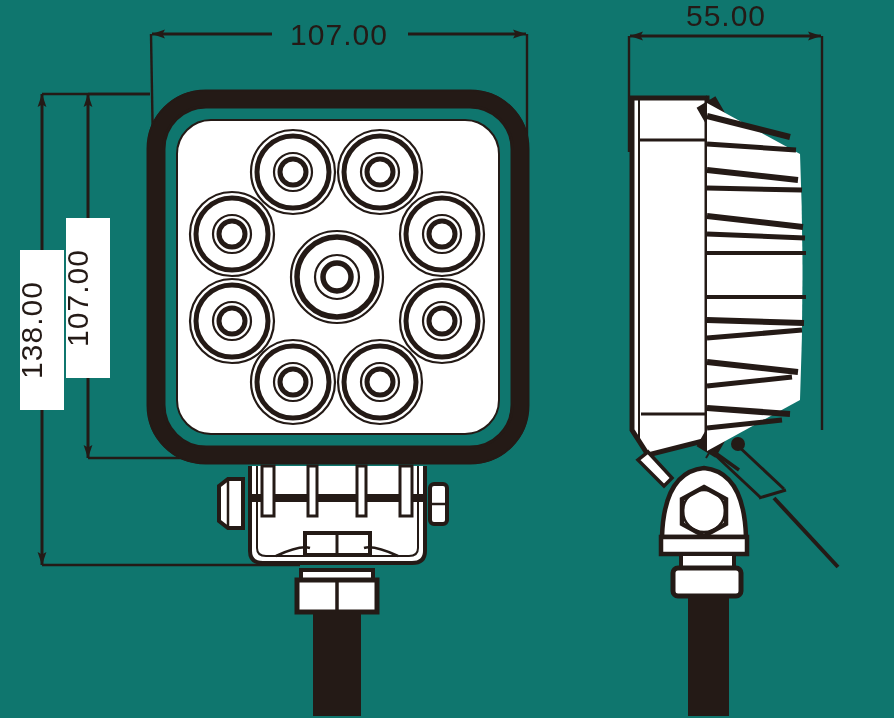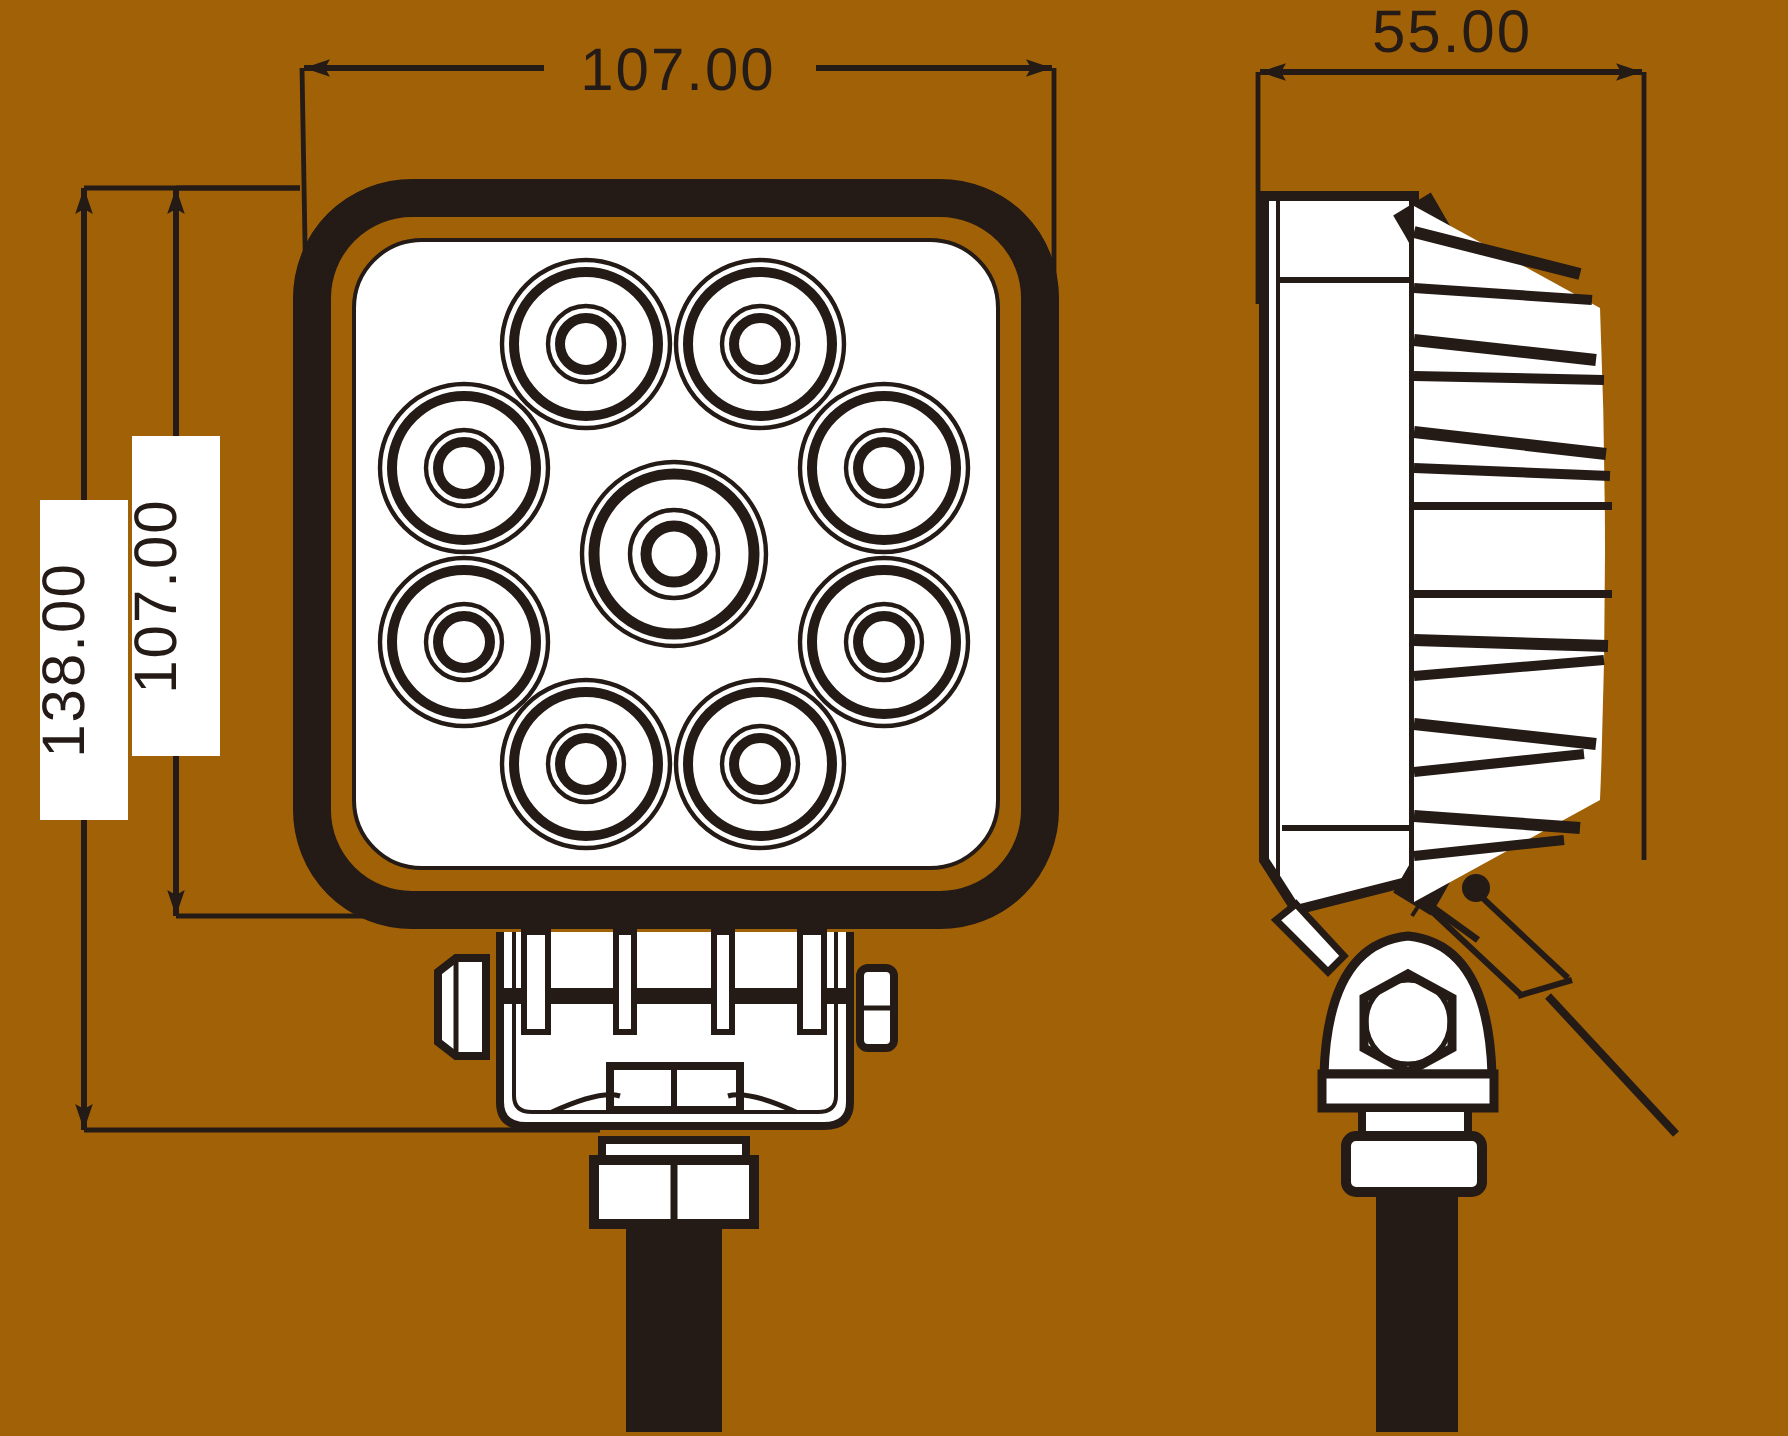--- a/index.html
+++ b/index.html
@@ -8,21 +8,21 @@
     padding: 0;
     background: #ffffff;
   }
   body {
     font-family: "Liberation Sans", sans-serif;
   }
   #sheet {
     position: relative;
     width: 894px;
     height: 718px;
-    background: #a16207;
+    background: #0f766e;
     overflow: hidden;
   }
   #sheet svg {
     display: block;
     position: absolute;
     left: 0;
     top: 0;
   }
   .dimtext {
     font-family: "Liberation Sans", sans-serif;

